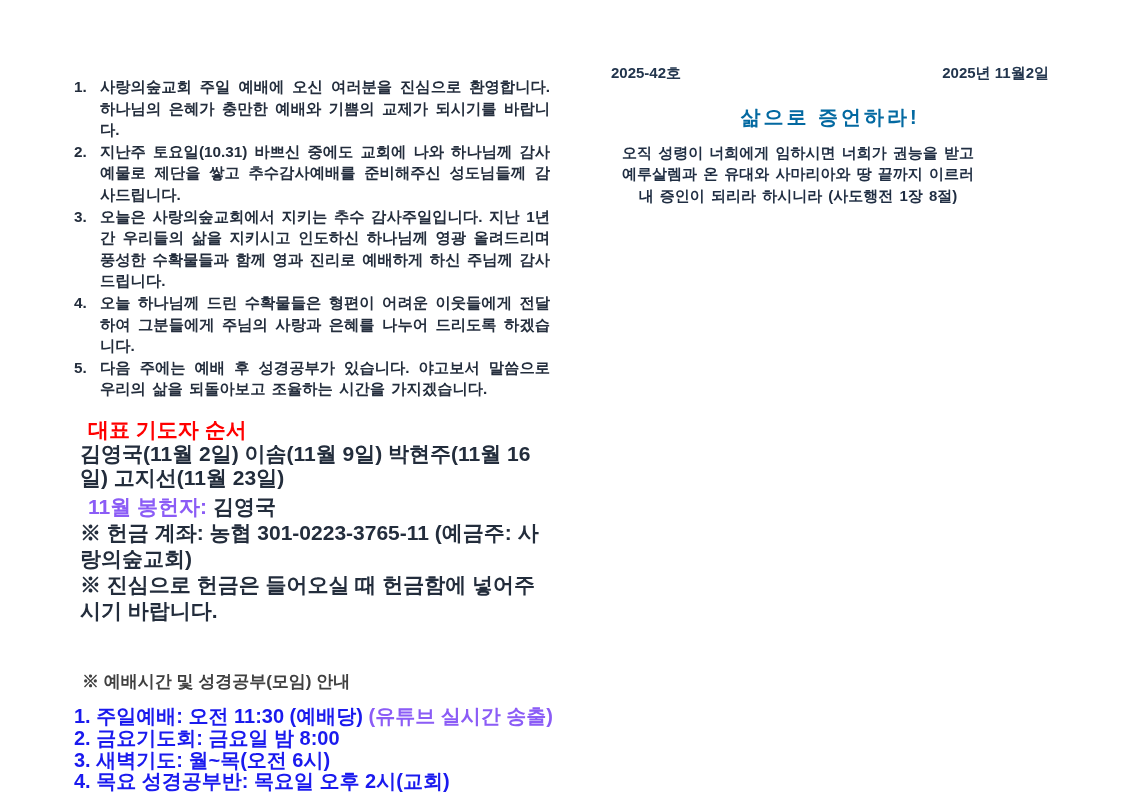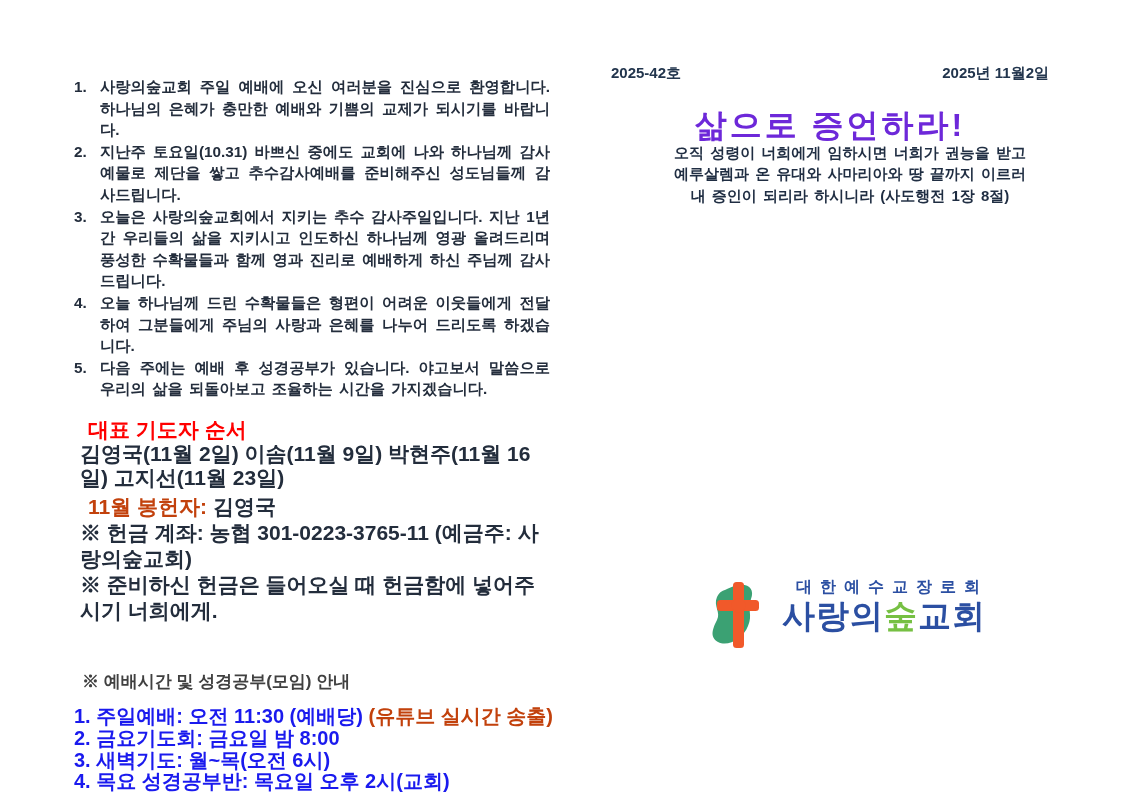--- a/index.html
+++ b/index.html
@@ -23,37 +23,37 @@
   }
   .news-list { list-style:none; margin-top:2px; }
   .news-item { display:flex; font-size:15.3px; font-weight:bold; line-height:21.6px; color:#232d3c; }
   .news-num { flex:0 0 26px; }
   .news-text { flex:1; text-align:justify; word-spacing:2px; }
   .prayer-sec { margin-top:18px; font-size:21px; font-weight:bold; color:#232d3c; }
   .prayer-heading { color:#ff0000; padding-left:14px; line-height:24px; }
   .prayer-names { padding-left:6px; line-height:24px; margin-bottom:4px; }
   .offering-line { padding-left:14px; line-height:26px; }
   .note-line { padding-left:6px; line-height:26px; }
-  .red { color:#c2410c; }
+  .red { color:#8b5cf6; }
   .schedule-sec { margin-top:46px; }
   .schedule-heading { color:#404040; font-size:17px; font-weight:bold; padding-left:8px; line-height:24px; margin-bottom:12px; }
   .schedule-item { color:#1a1aee; font-size:20px; font-weight:bold; line-height:21.8px; white-space:nowrap; }
   .schedule-item .red { font-weight:bold; }
   
   .issue-row {
     position:absolute; left:611px; top:64px; width:438px;
     display:flex; justify-content:space-between;
     font-size:15px; font-weight:bold; color:#22354d;
   }
   .message-title {
     position:absolute; left:600px; top:104px; width:460px; text-align:center;
-    color:#6d28d9; font-size:32px; font-weight:900; letter-spacing:3px;
+    color:#0369a1; font-size:20px; font-weight:900; letter-spacing:3px;
   }
   .verse {
-    position:absolute; left:620px; top:142px; width:460px; text-align:center;
+    position:absolute; left:568px; top:142px; width:460px; text-align:center;
     color:#1f2d42; font-size:15px; font-weight:bold; line-height:21.3px;
     word-spacing:2px;
   }
   .church-block { position:absolute; left:600px; top:577px; width:470px; }
   .logo-row { display:flex; justify-content:center; align-items:flex-start; padding-left:18px; }
   .church-logo-icon { width:72px; height:72px; flex:0 0 auto; margin-right:10px; margin-top:2px; }
   .denomination { color:#2b4fa2; font-size:16px; font-weight:bold; letter-spacing:8px; line-height:20px; padding-left:14px; }
   .church-name { color:#2b4fa2; font-size:33px; font-weight:900; letter-spacing:1px; line-height:38px; }
   .church-name .green { color:#76c043; }
   .info-lines { margin-top:4px; text-align:center; color:#13202f; font-size:15.3px; font-weight:bold; line-height:25.5px; }
@@ -91,21 +91,21 @@
     </ul>
 
     <div class="prayer-sec">
       <div class="prayer-heading">대표 기도자 순서</div>
       <div class="prayer-names">김영국(11월 2일) 이솜(11월 9일) 박현주(11월 16일) 고지선(11월 23일)</div>
       <div class="offering-line">
         <span class="red">11월 봉헌자:</span>
         <span>김영국</span>
       </div>
       <div class="note-line">※ 헌금 계좌: 농협 301-0223-3765-11 (예금주: 사랑의숲교회)</div>
-      <div class="note-line">※ 준비하신 헌금은 들어오실 때 헌금함에 넣어주시기 너희에게.</div>
+      <div class="note-line">※ 진심으로 헌금은 들어오실 때 헌금함에 넣어주시기 바랍니다.</div>
     </div>
 
     <div class="schedule-sec">
       <div class="schedule-heading">※ 예배시간 및 성경공부(모임) 안내</div>
       <div class="schedule-item">
         <span>1. 주일예배:  오전 11:30 (예배당)</span>
         <span class="red">(유튜브 실시간 송출)</span>
       </div>
       <div class="schedule-item">
         <span>2. 금요기도회: 금요일 밤 8:00</span>
@@ -127,29 +127,15 @@
 
   <div class="message-title">삶으로 증언하라!</div>
 
   <div class="verse">
     <div>오직 성령이 너희에게 임하시면 너희가 권능을 받고</div>
     <div>예루살렘과 온 유대와 사마리아와 땅 끝까지 이르러</div>
     <div>내 증인이 되리라 하시니라 (사도행전 1장 8절)</div>
   </div>
 
   <div class="church-block">
-    <div class="logo-row">
-      <svg class="church-logo-icon" viewBox="0 0 72 72">
-        <path d="M27 10 C 44 1, 56 7, 51 20 C 47 30, 53 36, 48 47 C 43 60, 28 68, 18 63 C 9 58, 13 49, 17 41 C 21 33, 13 27, 17 18 C 20 12, 23 12, 27 10 Z" fill="#3ba173"></path>
-        <rect x="33" y="3" width="11" height="66" rx="3.5" fill="#f1592a"></rect>
-        <rect x="17" y="21" width="42" height="11" rx="3.5" fill="#f1592a"></rect>
-        <circle cx="38.5" cy="26.5" r="7" fill="#f1592a"></circle>
-      </svg>
-      <div>
-        <div class="denomination">대한예수교장로회</div>
-        <div class="church-name">
-          <span>사랑의</span><span class="green">숲</span><span>교회</span>
-        </div>
-      </div>
-    </div>
   </div>
 
 </div>
 
 </body></html>

